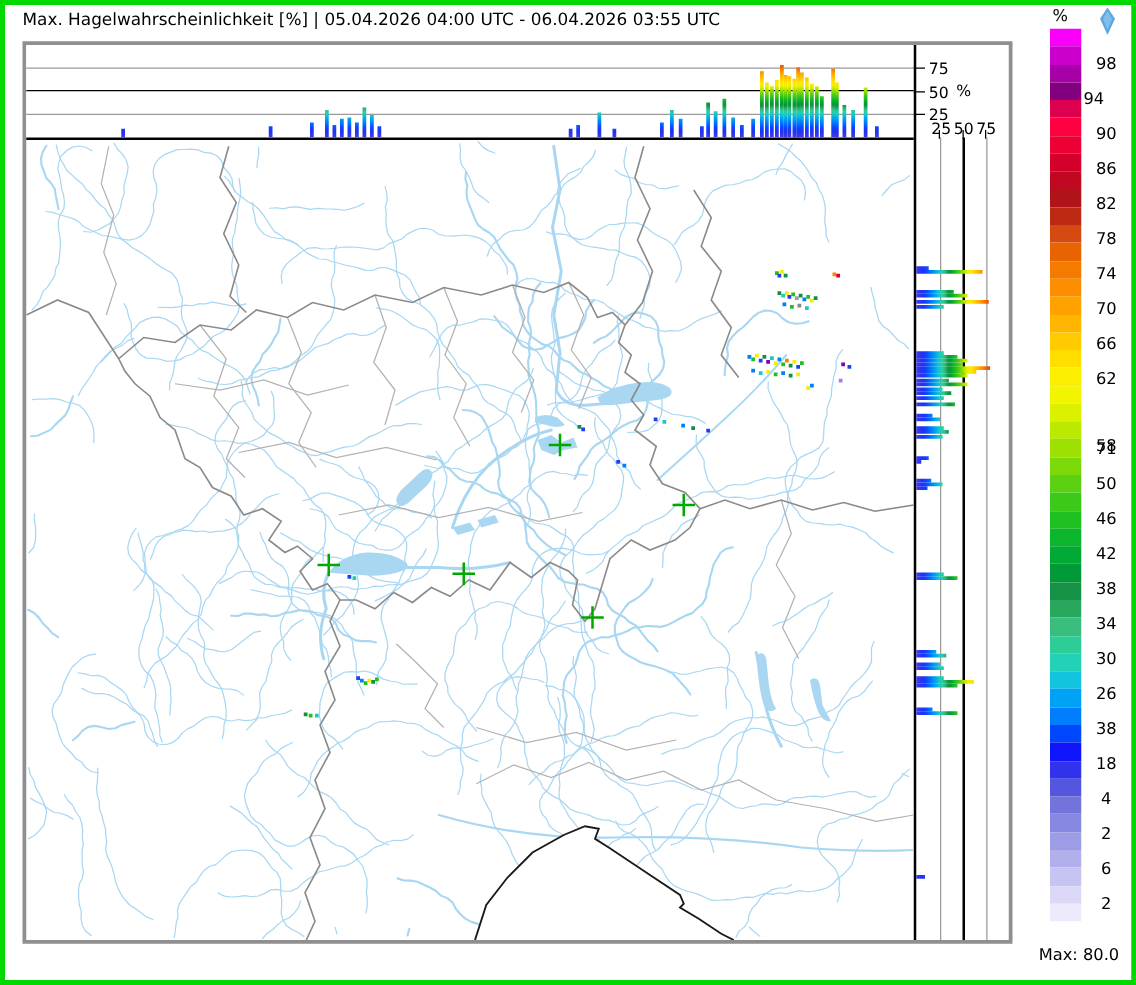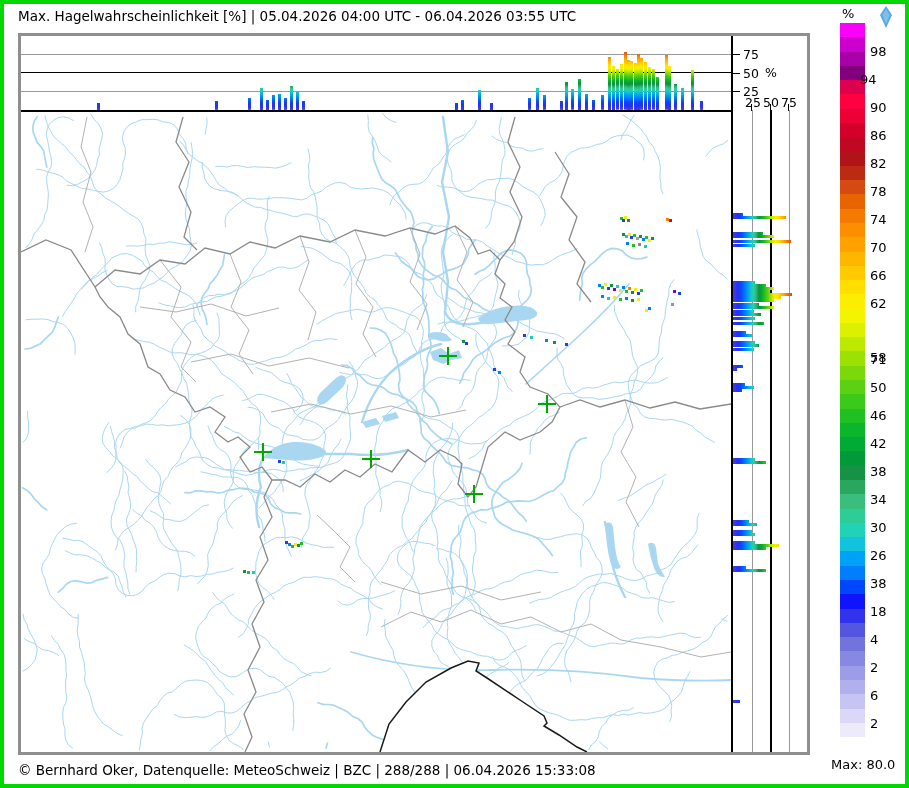--- a/index.html
+++ b/index.html
@@ -21,21 +21,21 @@
   .gridV.major{background:#000;width:2px;}
   .vbar{position:absolute;bottom:0;width:3px;background-position:left bottom;background-repeat:no-repeat;}
   .hbar{position:absolute;left:0;height:3px;background-position:left top;background-repeat:no-repeat;}
   .tickLblY{position:absolute;font-size:12.5px;width:22px;}
   .tickY{position:absolute;width:9px;height:1px;background:#000;}
   .tickX{position:absolute;width:1px;height:7px;background:#000;}
   .axisUnit{font-size:12.5px;}
   
   .scaleBar{left:836px;top:19px;width:25px;height:714px;display:flex;flex-direction:column;border:0;}
   .scaleBar div{flex:1;}
-  .scaleLbl{position:absolute;font-size:13px;width:30px;text-align:left;}
+  .scaleLbl{position:absolute;font-size:13px;width:30px;text-align:center;}
   .maxLbl{left:827px;top:753px;font-size:13px;white-space:nowrap;}
   .pctScale{left:838px;top:2px;font-size:13px;}
   .droplet{left:874px;top:1px;}
   svg{display:block;}
 </style>
 </head>
 <body>
 
 <div class="page">
 
@@ -505,15 +505,14 @@
       <div class="scaleLbl" style="left: 866px; top: 543.5px;">26</div>
       <div class="scaleLbl" style="left: 866px; top: 571.5px;">38</div>
       <div class="scaleLbl" style="left: 866px; top: 599.5px;">18</div>
       <div class="scaleLbl" style="left: 866px; top: 627.5px;">4</div>
       <div class="scaleLbl" style="left: 866px; top: 655.5px;">2</div>
       <div class="scaleLbl" style="left: 866px; top: 683.5px;">6</div>
       <div class="scaleLbl" style="left: 866px; top: 711.5px;">2</div>
     </div>
   <div class="abs maxLbl">Max: 80.0</div>
 
-  <div class="abs credit">© Bernhard Oker, Datenquelle: MeteoSchweiz | BZC | 288/288 | 06.04.2026 15:33:08</div>
 
 </div>
 
 </body></html>

